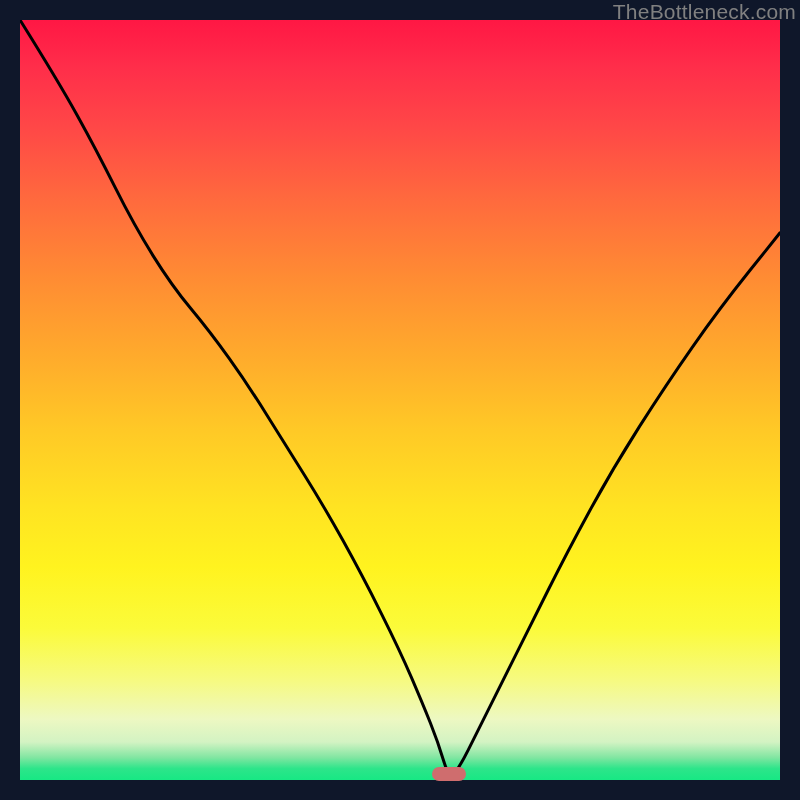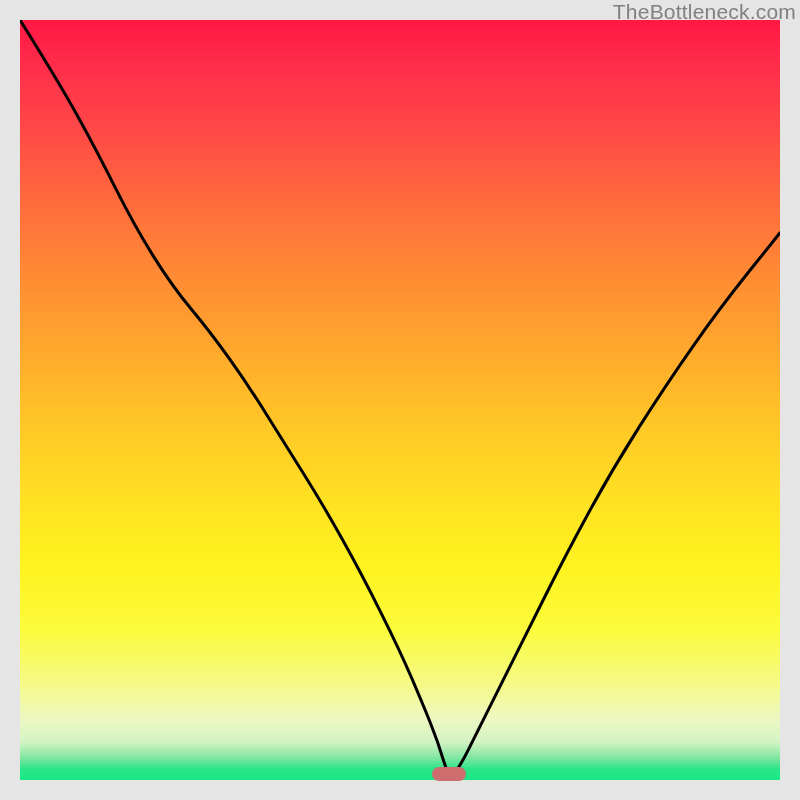--- a/index.html
+++ b/index.html
@@ -8,21 +8,21 @@
     width: 800px;
     height: 800px;
     background: #000;
     overflow: hidden;
     font-family: Arial, Helvetica, sans-serif;
   }
   .frame {
     position: relative;
     width: 800px;
     height: 800px;
-    background: #e5e5e5;
+    background: #0f172a;
   }
   .plot-area {
     position: absolute;
     left: 20px;
     top: 20px;
     width: 760px;
     height: 760px;
     
     background: linear-gradient(
       to bottom,

